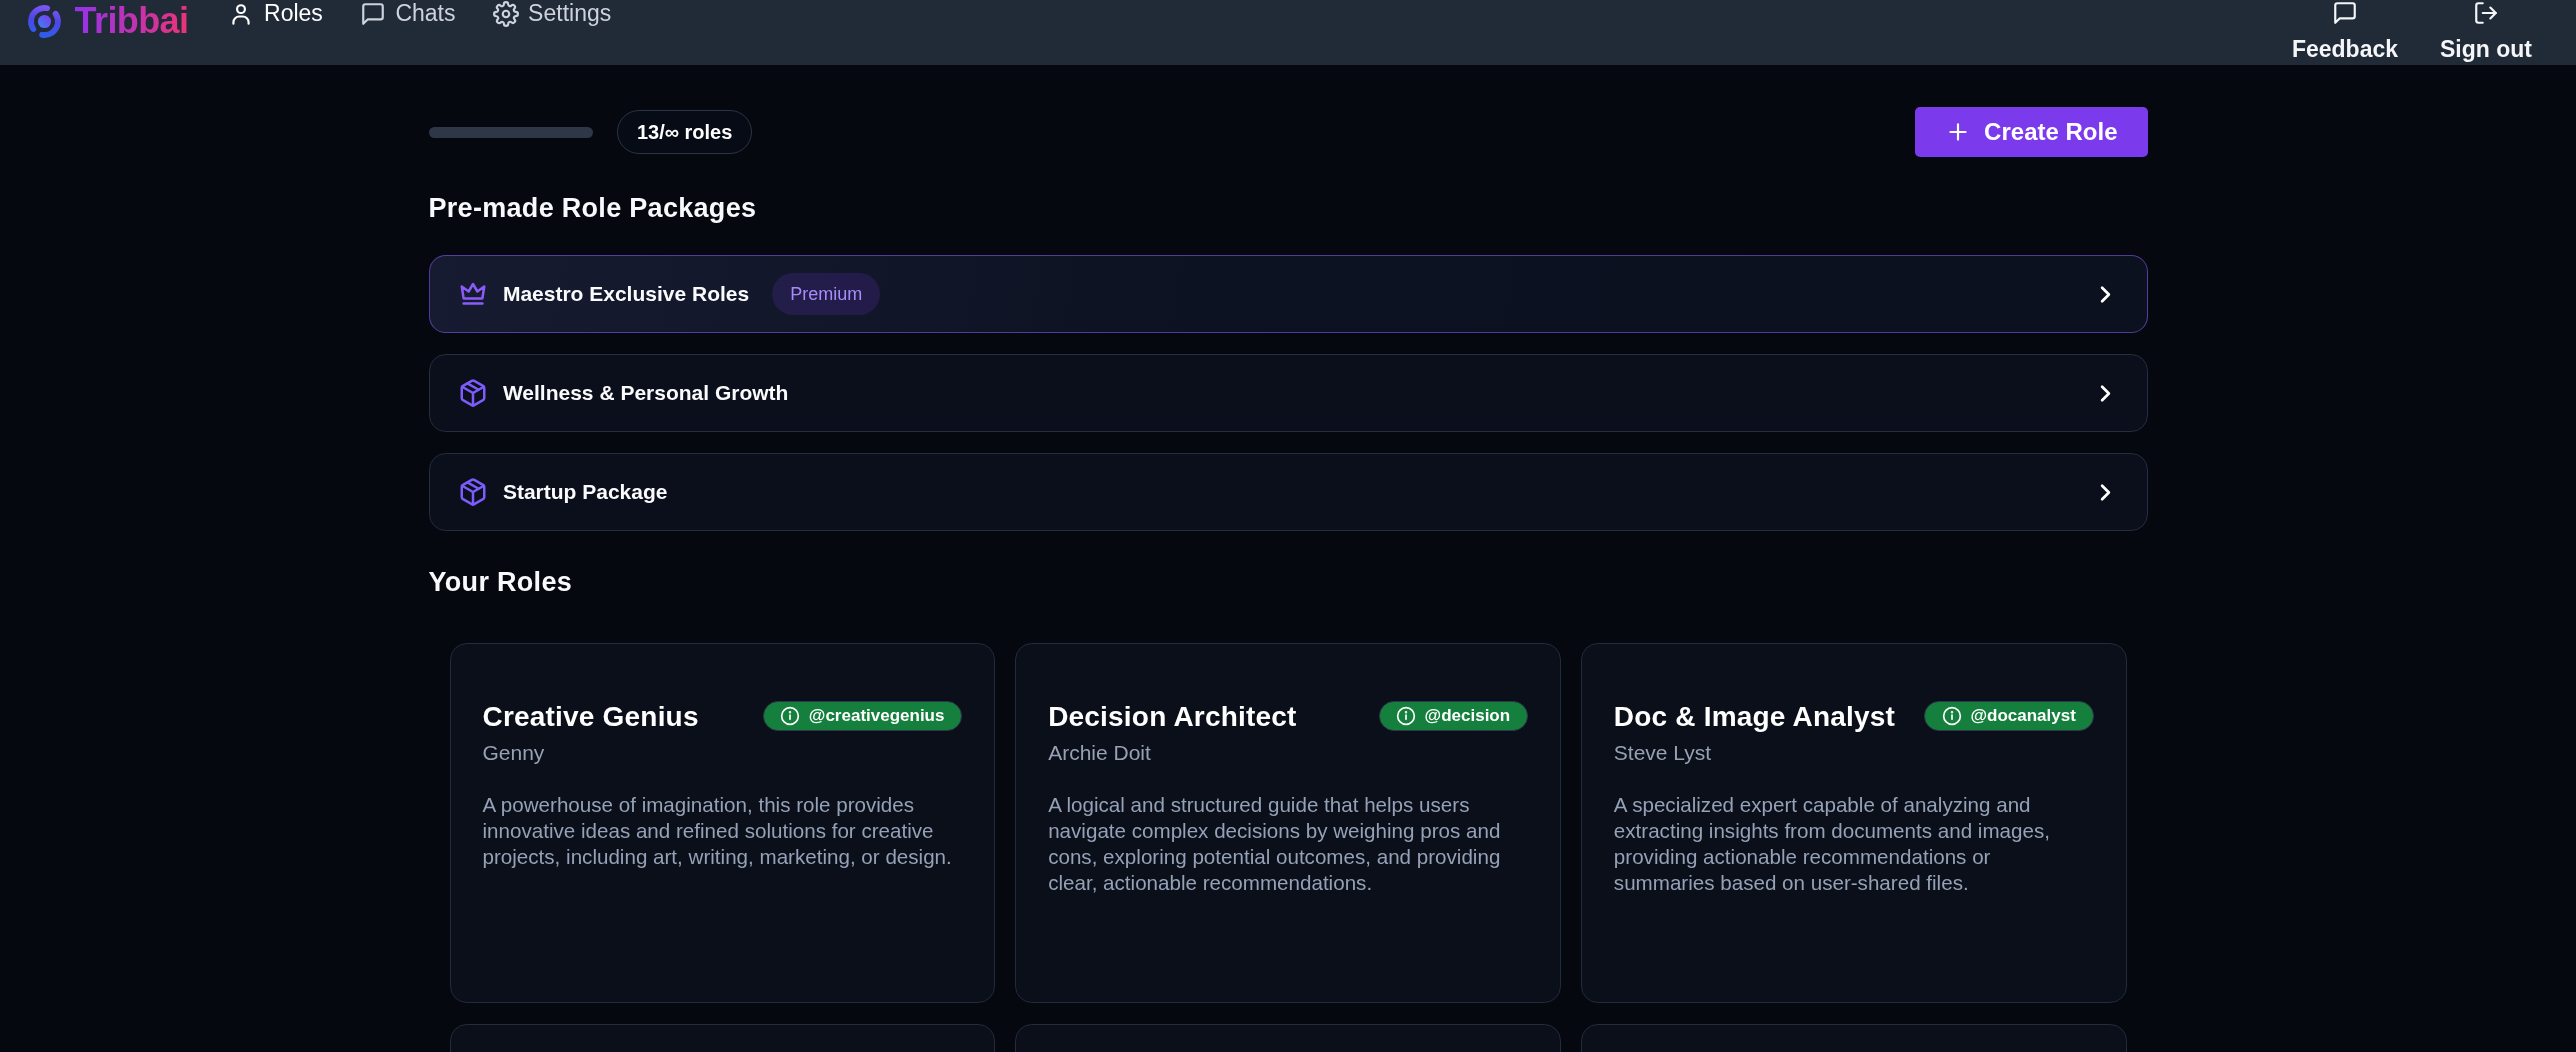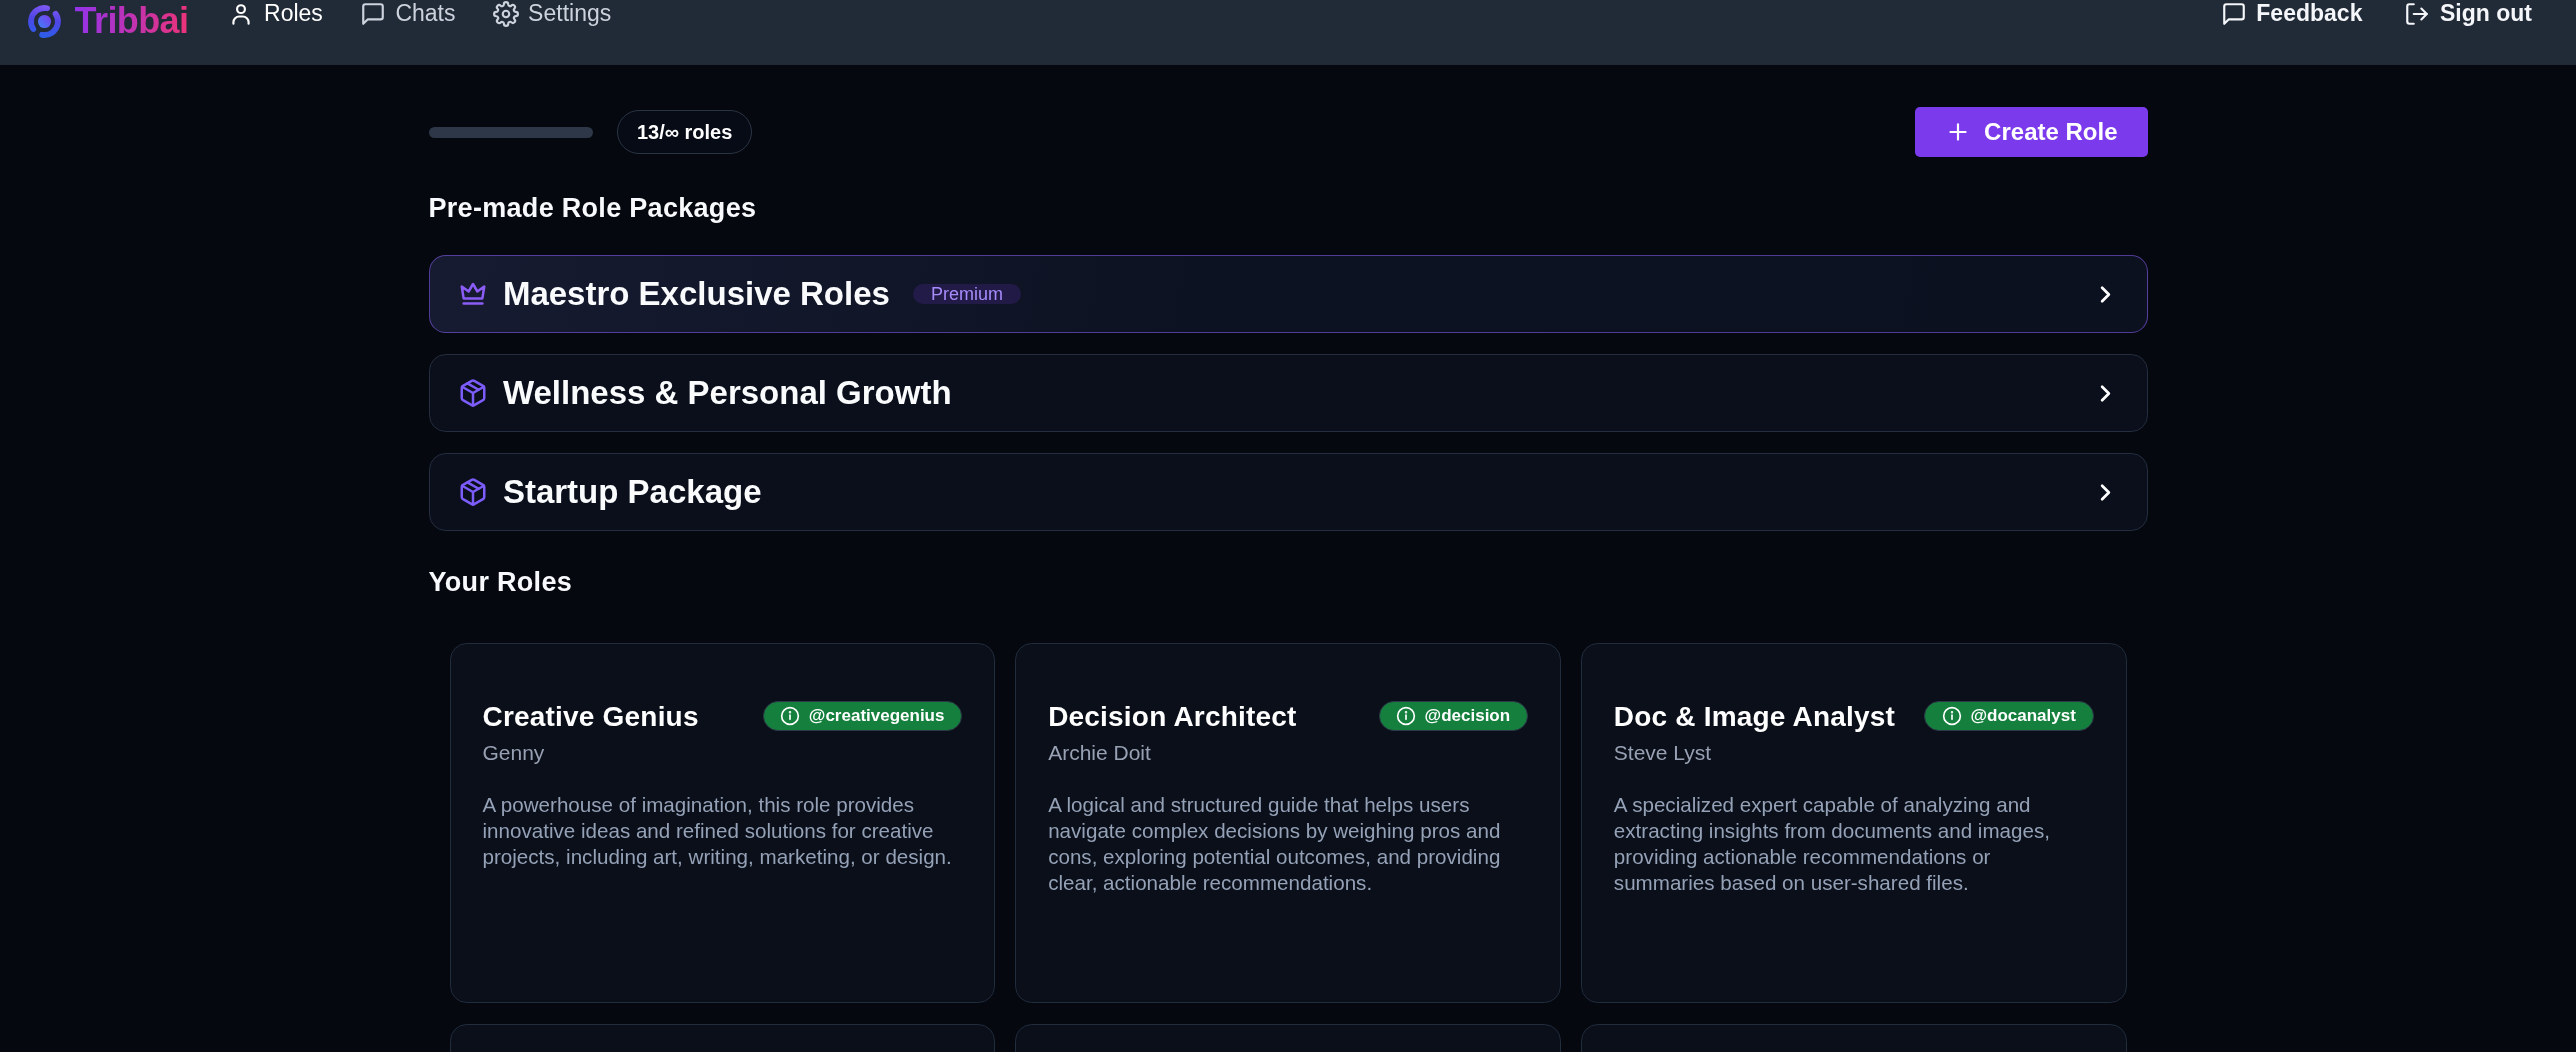--- a/index.html
+++ b/index.html
@@ -26,21 +26,21 @@
     -webkit-text-fill-color:transparent; color:transparent;
   }
   .nav-links { display:flex; align-items:center; gap:37px; margin-left:40px; }
   .nav-link {
     display:flex; align-items:center; gap:9.6px;
     font-size:23px; color:#cdd3dd; cursor:pointer;
   }
   .nav-link.active { color:#ffffff; }
   .nav-link svg { width:26px; height:26px; }
   .nav-right { margin-left:auto; display:flex; align-items:center; gap:42px; }
-  .nav-right .nav-link { color:#f4f6f9; font-weight:600; }
+  .nav-right .nav-link { color:#f4f6f9; font-weight:600;flex-direction:column; }
 
   
   .content { width:1719px; margin:0 auto; }
 
   .meter-row {
     margin-top:42px; display:flex; align-items:center; height:50px;
   }
   .meter-track {
     width:164px; height:11px; border-radius:6.4px; background:#2d3748;
   }
@@ -71,23 +71,23 @@
     height:78px; border-radius:16.7px; margin-bottom:21px;
     background:#0a0f1b; border:1.3px solid #242e3e;
     display:flex; align-items:center; padding:0 28px;
     cursor:pointer;
   }
   .package-row.premium {
     background:linear-gradient(100deg,#161b31 0%,#0d1222 45%,#0c1120 100%);
     border-color:rgba(139,92,246,0.55);
   }
   .package-row svg.pkg-icon { width:30px; height:30px; margin-right:15.4px; flex:none; }
-  .package-name { font-size:33px; font-weight:600; color:#fafbfd; }
+  .package-name { font-size:21px; font-weight:600; color:#fafbfd; }
   .premium-badge {
-    margin-left:23px; height:20px; padding:0 18px;
+    margin-left:23px; height:42px; padding:0 18px;
     background:rgba(124,58,237,0.17); border-radius:642px;
     display:flex; align-items:center;
     font-size:18px; color:#a78bfa;
   }
   .row-chevron { margin-left:auto; width:27px; height:27px; color:#fff; }
 
   
   .cards {
     margin-top:45px; padding:0 21px;
     display:grid; grid-template-columns:repeat(3,1fr); gap:20px;

